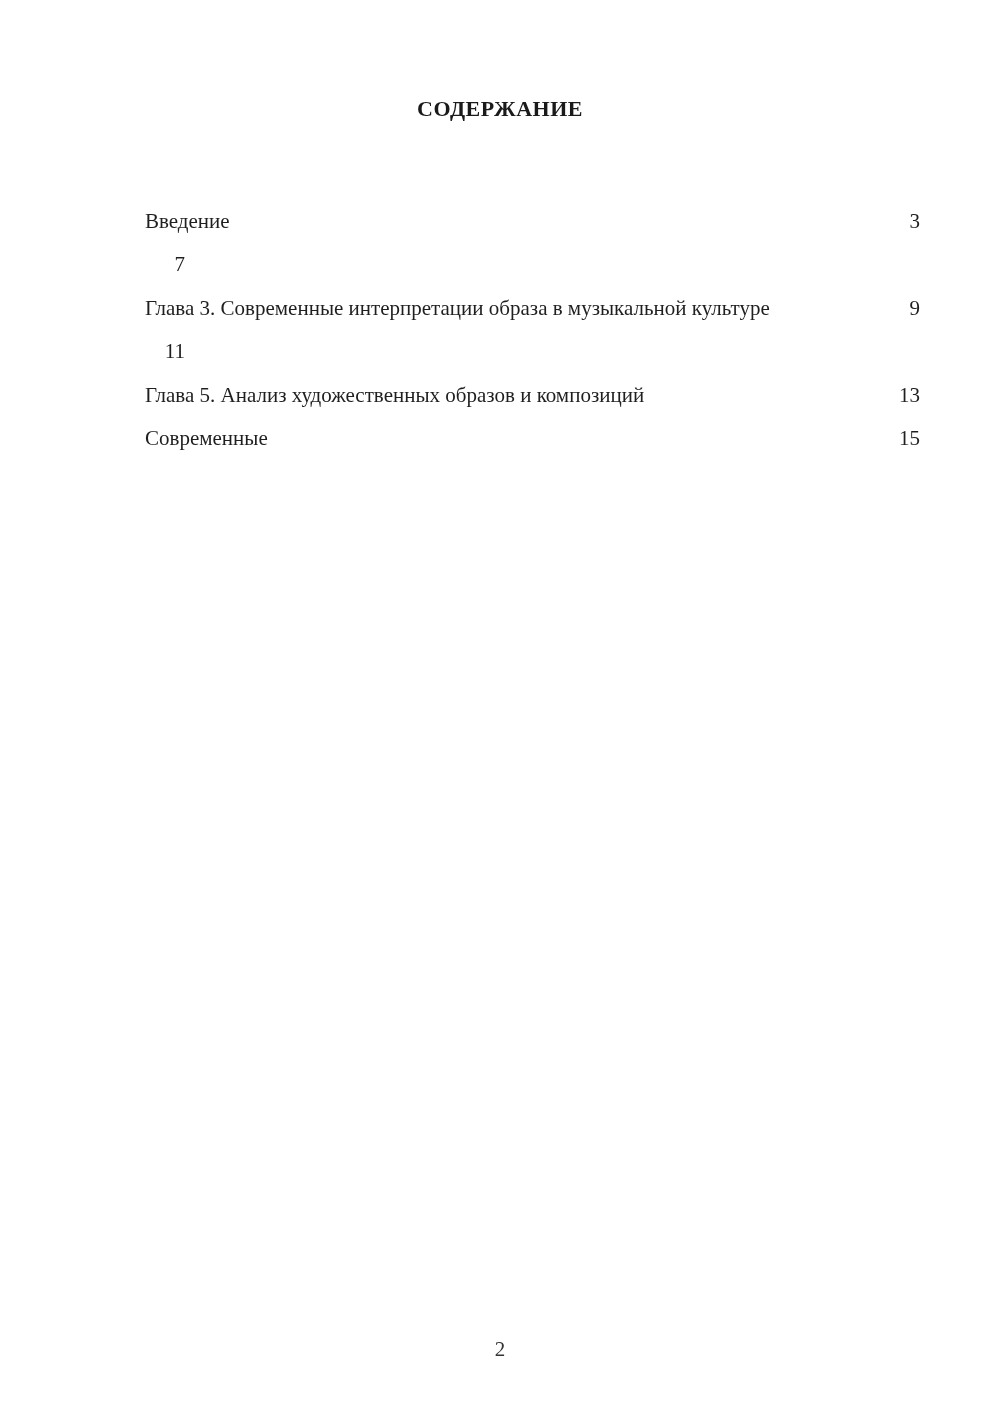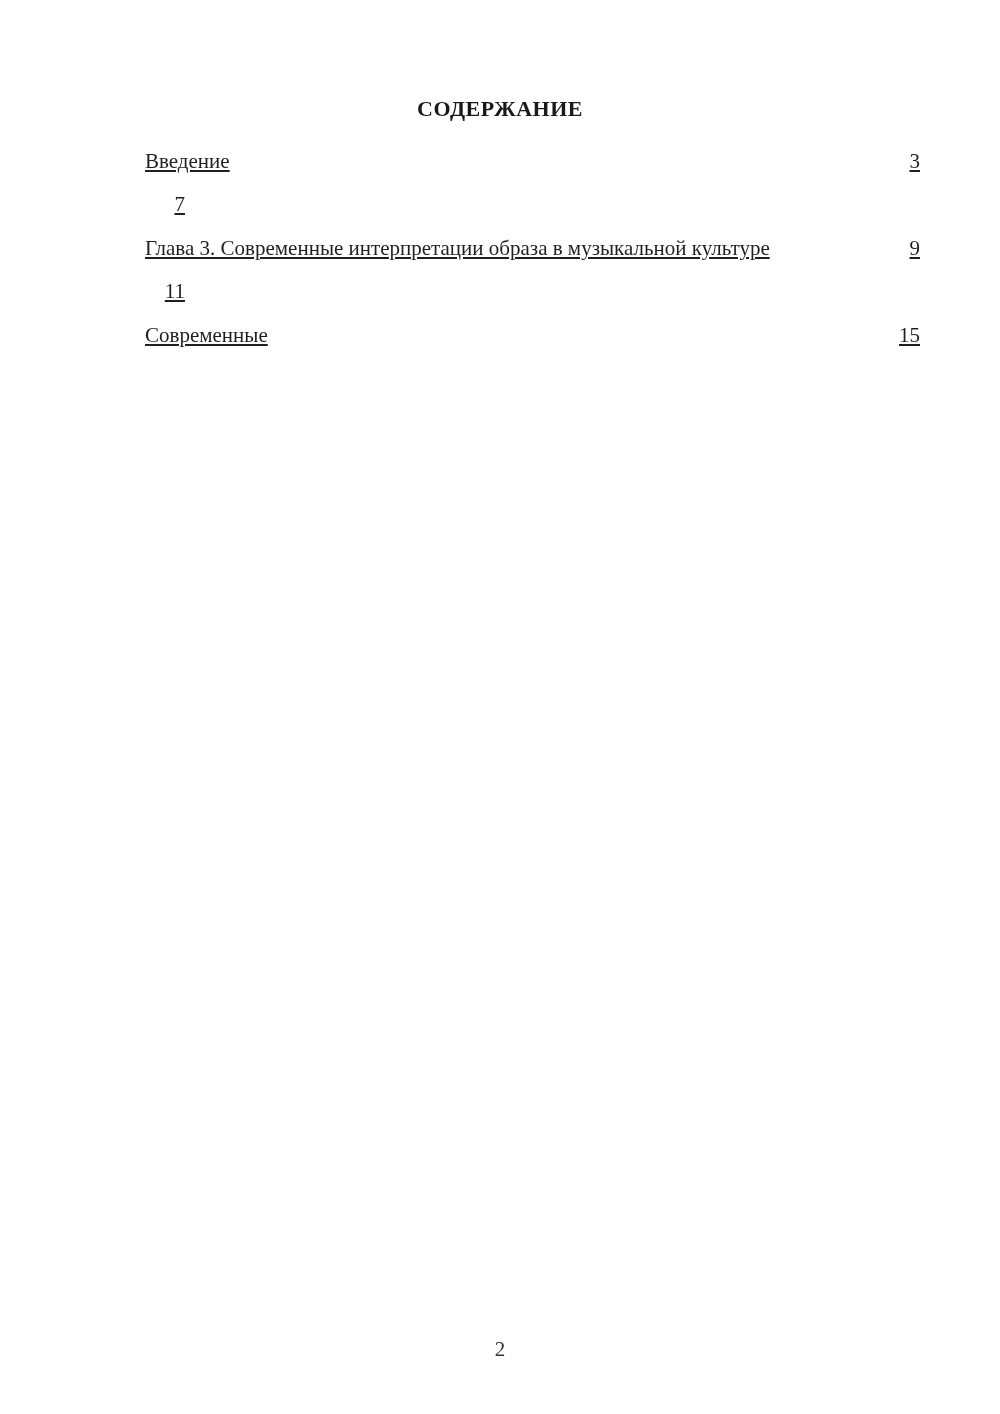--- a/index.html
+++ b/index.html
@@ -26,24 +26,23 @@
   }
   .doc-title {
     margin-top: 96px;
     text-align: center;
     font-weight: bold;
     font-size: 22px;
     letter-spacing: 0.5px;
     color: #1a1a1a;
   }
   .toc {
-    margin-top: 24px;
+    margin-top: 84px;
     margin-left: 145px;
     margin-right: 80px; 
-    text-decoration: underline;
   }
   .toc-row {
     display: flex;
     justify-content: space-between;
     align-items: flex-end;
     margin-bottom: 13px;
   }
   .toc-label {
     font-size: 21px;
     line-height: 1.45;
@@ -88,20 +87,24 @@
 
     <div class="toc-row">
       <span class="toc-label">Глава 3. Современные интерпретации образа в музыкальной культуре</span>
       <span class="toc-page">9</span>
     </div>
 
     <div class="toc-row">
       <span class="toc-page">11</span>
     </div>
 
+    <div class="toc-row">
+      <span class="toc-label">Глава 5. Анализ художественных образов и композиций</span>
+      <span class="toc-page">13</span>
+    </div>
 
     <div class="toc-row">
       <span class="toc-label">Современные</span>
       <span class="toc-page">15</span>
     </div>
 
 
   </div>
 
   <div class="footer-page-number">2</div>

